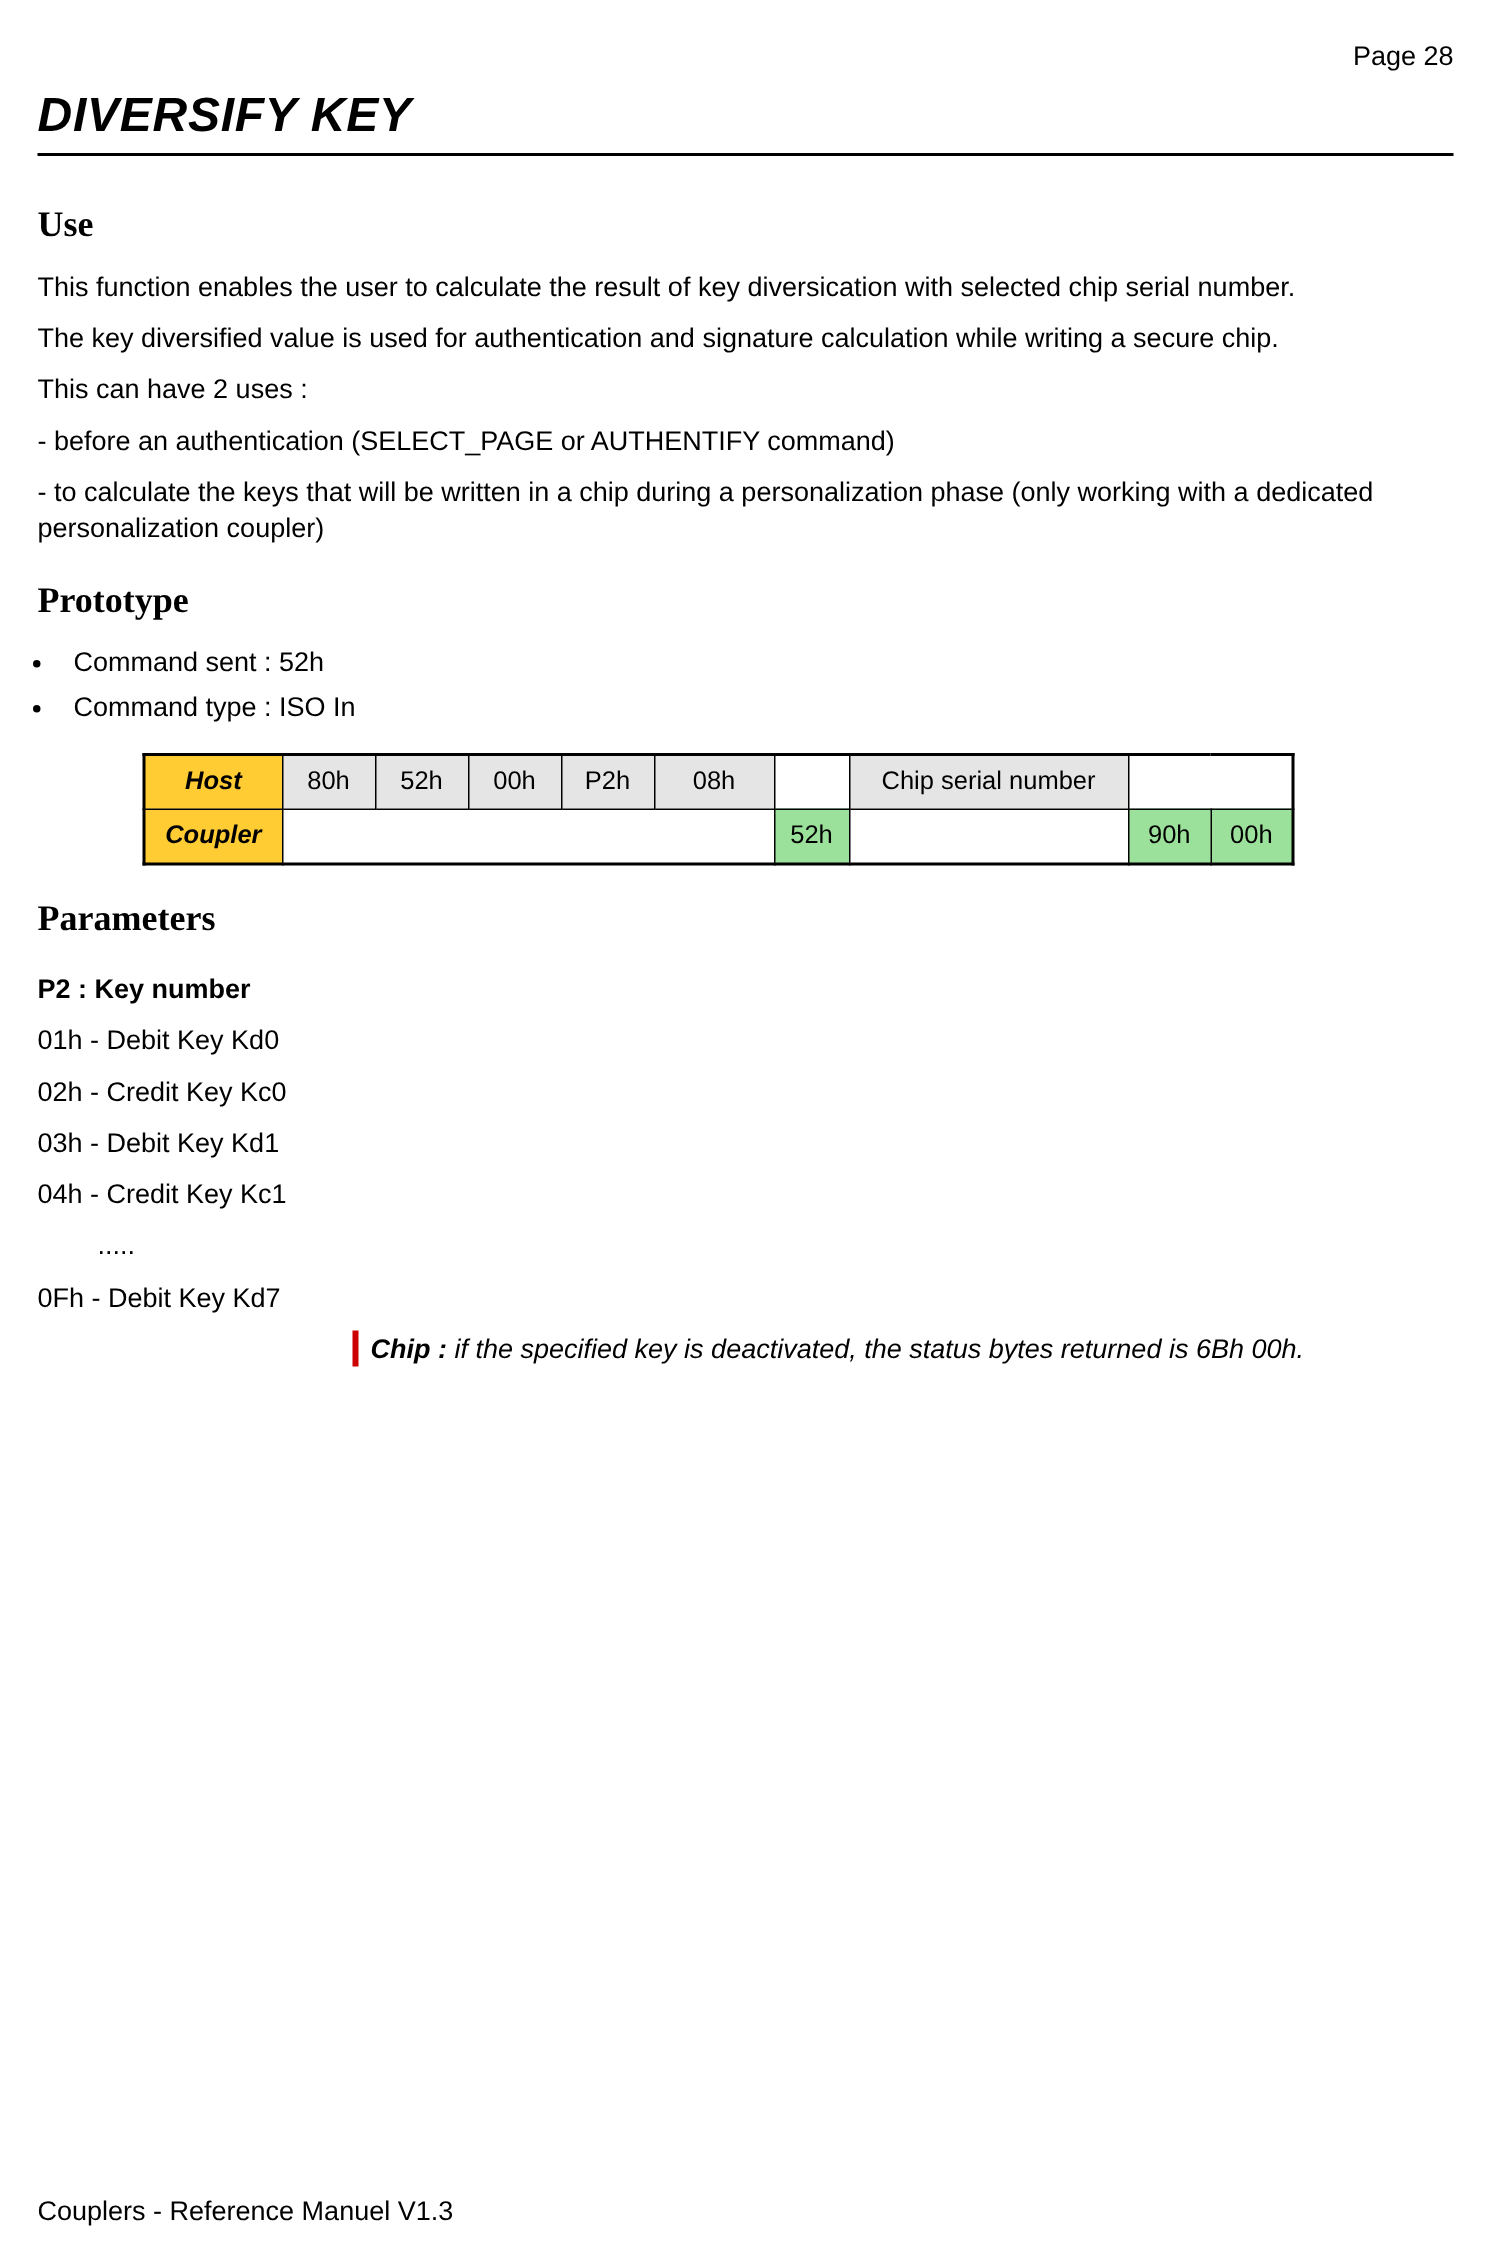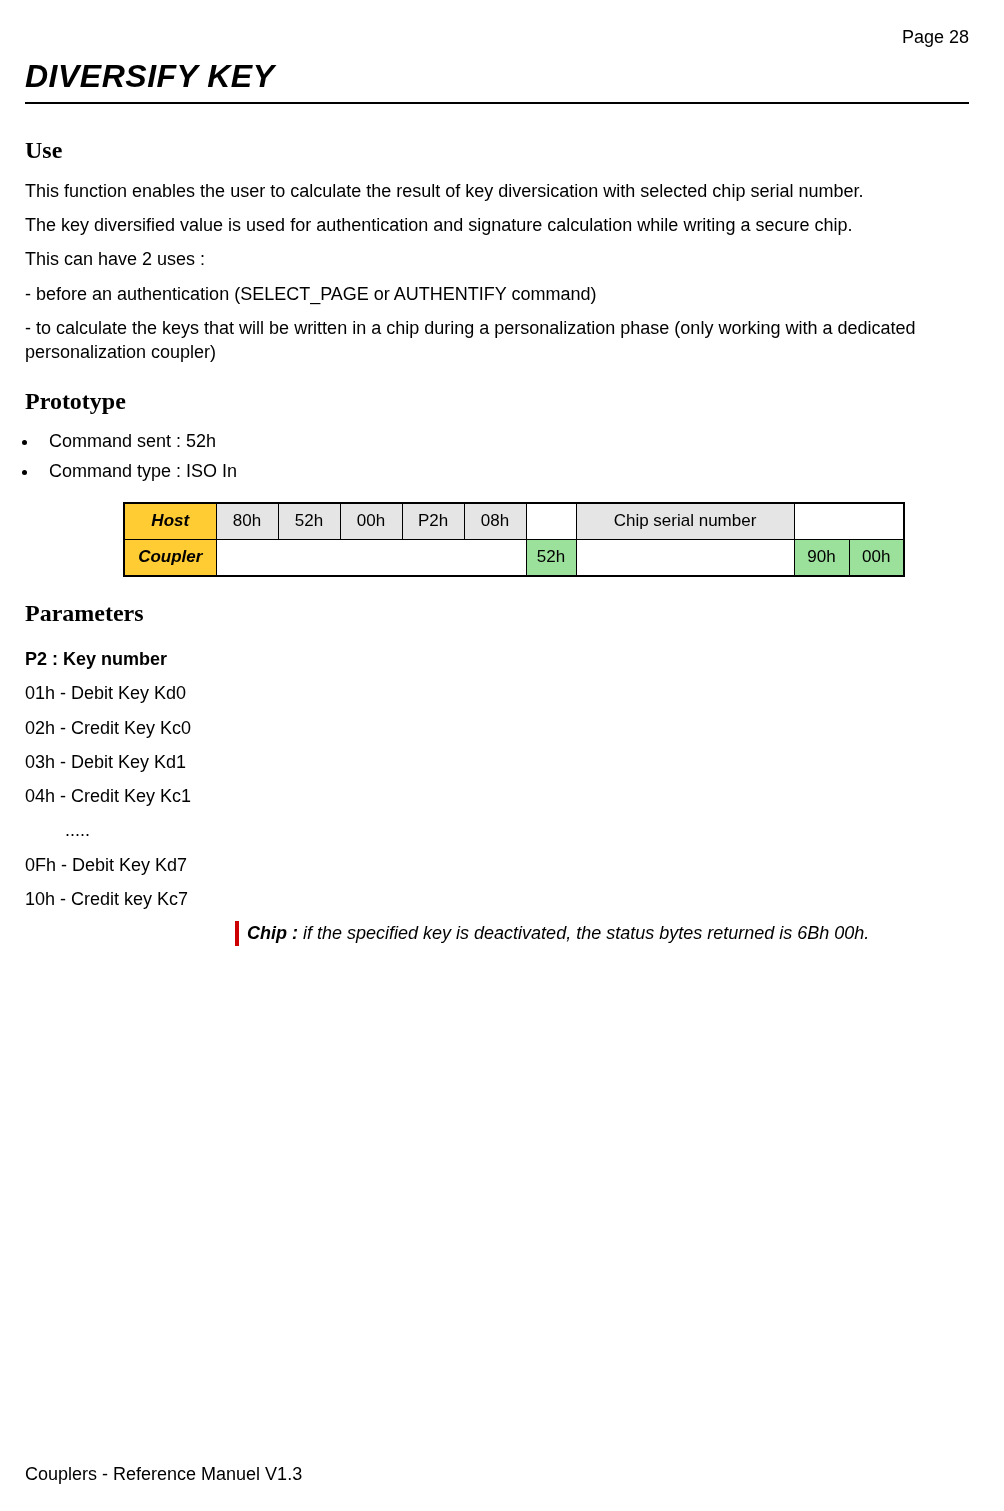--- a/index.html
+++ b/index.html
@@ -34,21 +34,21 @@
   }
   .section-heading {
     font-size: 24px;
     font-weight: bold;
     margin: 20px 0 12px 0;
     font-family: Liberation Serif, serif;
   }
   p { margin: 0 0 10px 0; }
   .bullets { margin: 6px 0 18px 0; padding: 0 0 0 14px; }
   .bullets li { margin: 6px 0; padding-left: 10px; }
-  .proto-table-wrap { margin: 12px 0 20px 98px; }
+  .proto-table-wrap { margin: 12px 0 20px 70px; }
   table.proto {
     border-collapse: collapse;
     border: 2px solid #000;
   }
   table.proto td, table.proto th {
     border: 1px solid #000;
     text-align: center;
     padding: 6px 0;
     font-size: 17px;
     height: 34px;
@@ -100,23 +100,23 @@
 
 <div class="proto-table-wrap">
 <table class="proto">
   <tbody>
         <tr>
     <td class="hdr-yellow" style="width:92px">Host</td>
     <td class="cell-blue" style="width:62px">80h</td>
     <td class="cell-blue" style="width:62px">52h</td>
     <td class="cell-blue" style="width:62px">00h</td>
     <td class="cell-blue" style="width:62px">P2h</td>
-    <td class="cell-blue" style="width:62px">08h</td>
+    <td class="cell-blue" style="width:80px">08h</td>
     <td style="width:50px"></td>
-    <td class="cell-blue" colspan="2" style="width:218px">Chip serial number</td>
+    <td class="cell-blue" colspan="2" style="width:186px">Chip serial number</td>
     <td colspan="2" style="width:110px"></td>
   </tr>
   <tr>
     <td class="hdr-yellow">Coupler</td>
     <td colspan="5"></td>
     <td class="cell-green" style="width:50px">52h</td>
     <td colspan="2"></td>
     <td class="cell-green" style="width:55px">90h</td>
     <td class="cell-green" style="width:55px">00h</td>
   </tr>
@@ -126,20 +126,19 @@
 
 <h2 class="section-heading">Parameters</h2>
 <div class="sub-heading">P2 : Key number</div>
 <div class="param-list">
   <p>01h - Debit Key Kd0</p>
   <p>02h - Credit Key Kc0</p>
   <p>03h - Debit Key Kd1</p>
   <p>04h - Credit Key Kc1</p>
   <p style="padding-left:40px">.....</p>
   <p>0Fh - Debit Key Kd7</p>
-  <p>10h - Credit key Kc7</p>
 </div>
 
 <div class="note-block">
   <span class="note-label">Chip : </span><span>if the specified key is deactivated, the status bytes returned is 6Bh 00h.</span>
 </div>
 
 <div class="footer">Couplers - Reference Manuel V1.3</div>
 
 </body></html>

